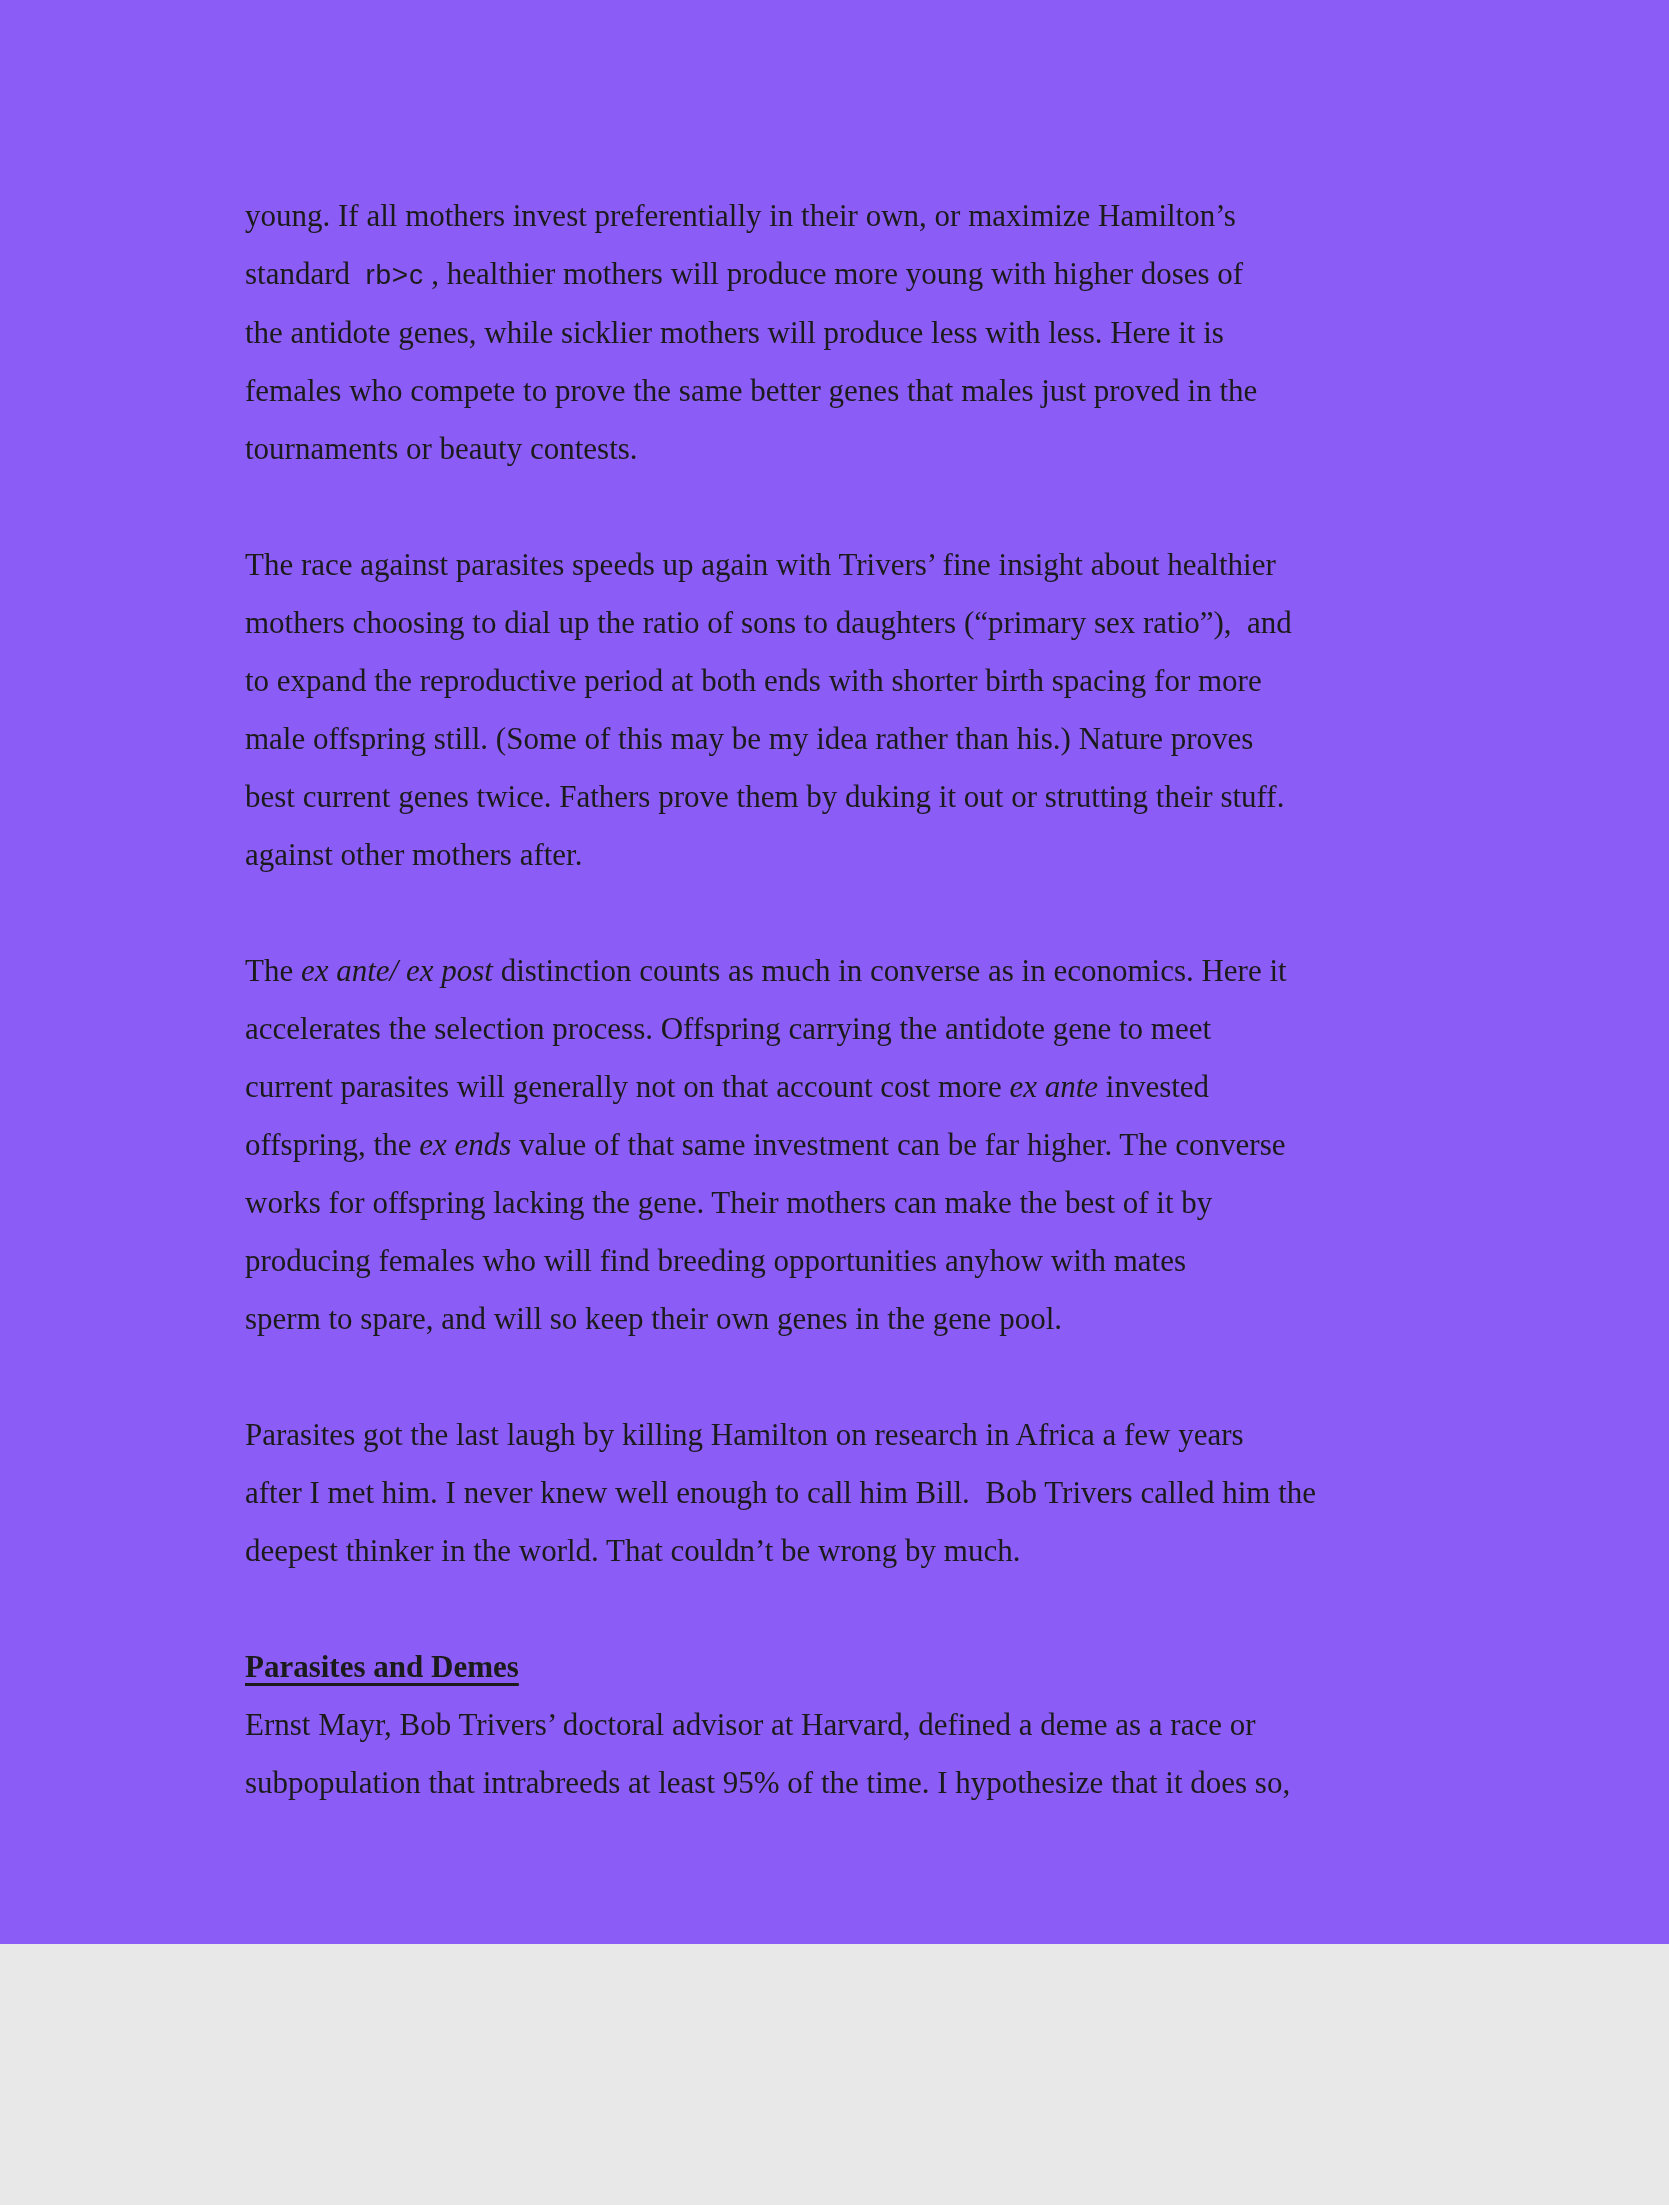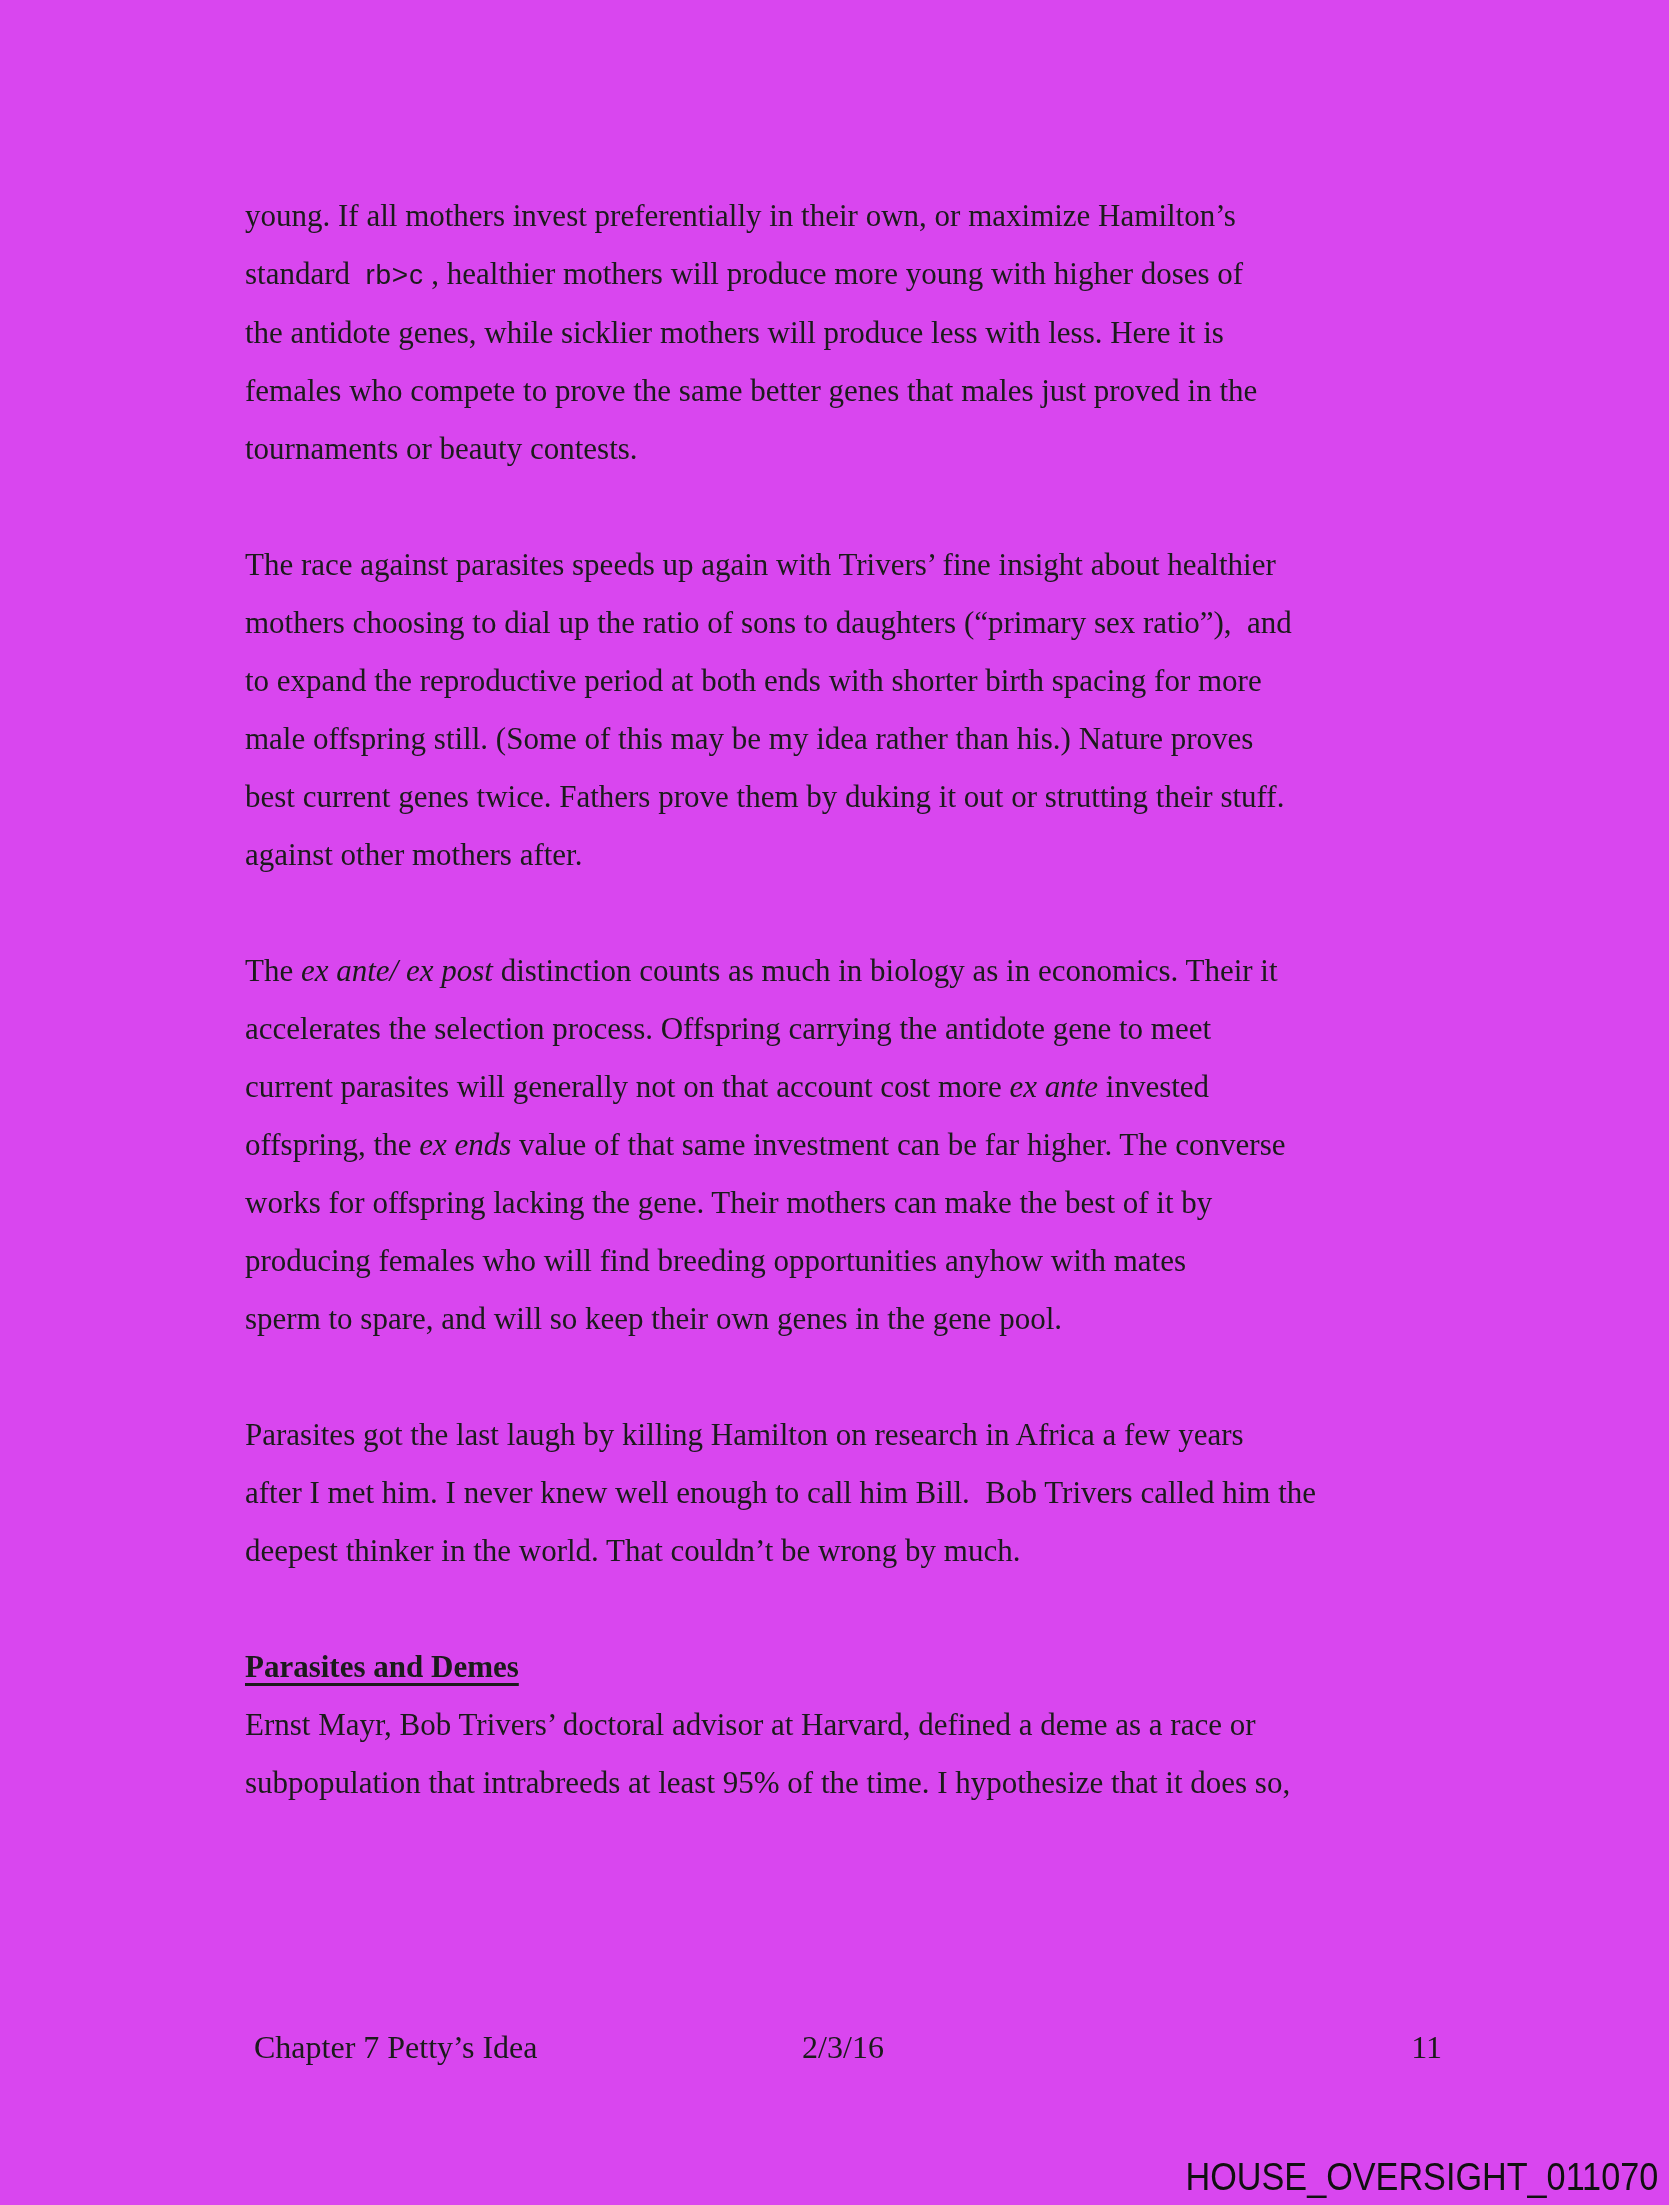--- a/index.html
+++ b/index.html
@@ -1,20 +1,20 @@
 <!DOCTYPE html>
 <html style="font-size:10.5px"><head>
 <meta charset="utf-8">
 <style>
   html, body { margin: 0; padding: 0; background: #e8e8e8; }
   .page {
     position: relative;
     width: 1669px;
-    height: 2205px;
-    background: #d946ef;
+    height: 1944px;
+    background: #8b5cf6;
     font-family: "Liberation Serif", serif;
     color: #1b1b1b;
     overflow: hidden;
   }
   .body-text {
     position: absolute;
     left: 245px;
     top: 187px;
     width: 1188px;
   }
@@ -73,21 +73,21 @@
       </div>
       <div class="block">
         <div class="line"><span>The race against parasites speeds up again with Trivers’ fine insight about healthier</span></div>
         <div class="line"><span>mothers choosing to dial up the ratio of sons to daughters (“primary sex ratio”),  and</span></div>
         <div class="line"><span>to expand the reproductive period at both ends with shorter birth spacing for more</span></div>
         <div class="line"><span>male offspring still. (Some of this may be my idea rather than his.) Nature proves</span></div>
         <div class="line"><span>best current genes twice. Fathers prove them by duking it out or strutting their stuff.</span></div>
         <div class="line"><span>against other mothers after.</span></div>
       </div>
       <div class="block">
-        <div class="line"><span>The </span><span class="i">ex ante/ ex post</span><span> distinction counts as much in biology as in economics. Their it</span></div>
+        <div class="line"><span>The </span><span class="i">ex ante/ ex post</span><span> distinction counts as much in converse as in economics. Here it</span></div>
         <div class="line"><span>accelerates the selection process. Offspring carrying the antidote gene to meet</span></div>
         <div class="line"><span>current parasites will generally not on that account cost more </span><span class="i">ex ante</span><span> invested</span></div>
         <div class="line"><span>offspring, the </span><span class="i">ex ends</span><span> value of that same investment can be far higher. The converse</span></div>
         <div class="line"><span>works for offspring lacking the gene. Their mothers can make the best of it by</span></div>
         <div class="line"><span>producing females who will find breeding opportunities anyhow with mates</span></div>
         <div class="line"><span>sperm to spare, and will so keep their own genes in the gene pool.</span></div>
       </div>
       <div class="block">
         <div class="line"><span>Parasites got the last laugh by killing Hamilton on research in Africa a few years</span></div>
         <div class="line"><span>after I met him. I never knew well enough to call him Bill.  Bob Trivers called him the</span></div>

